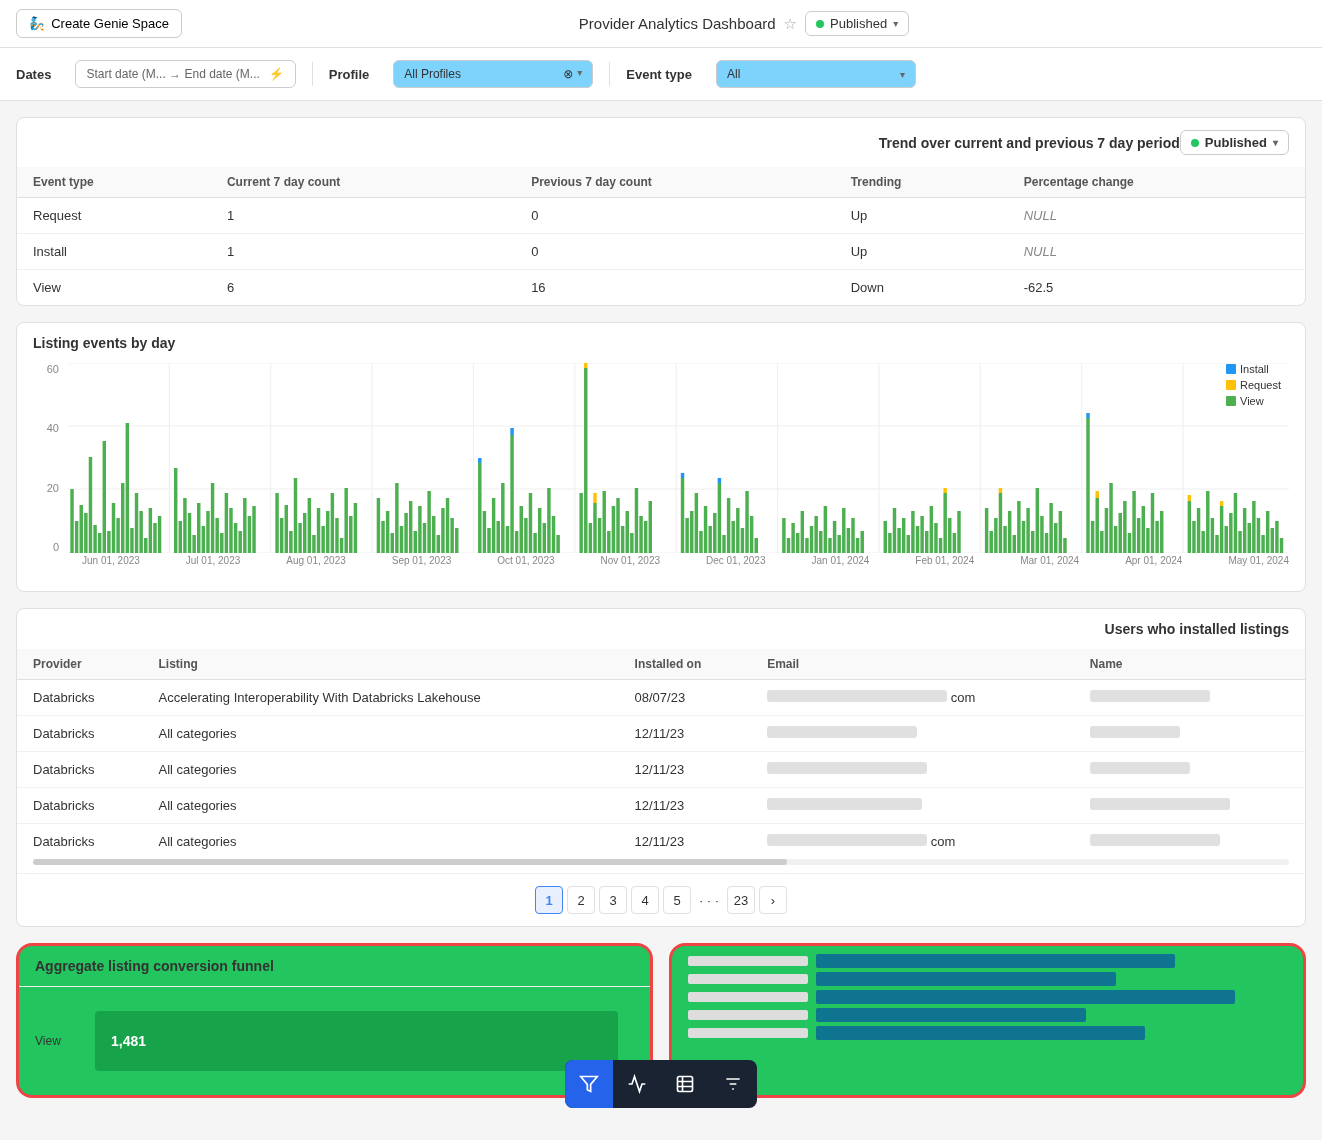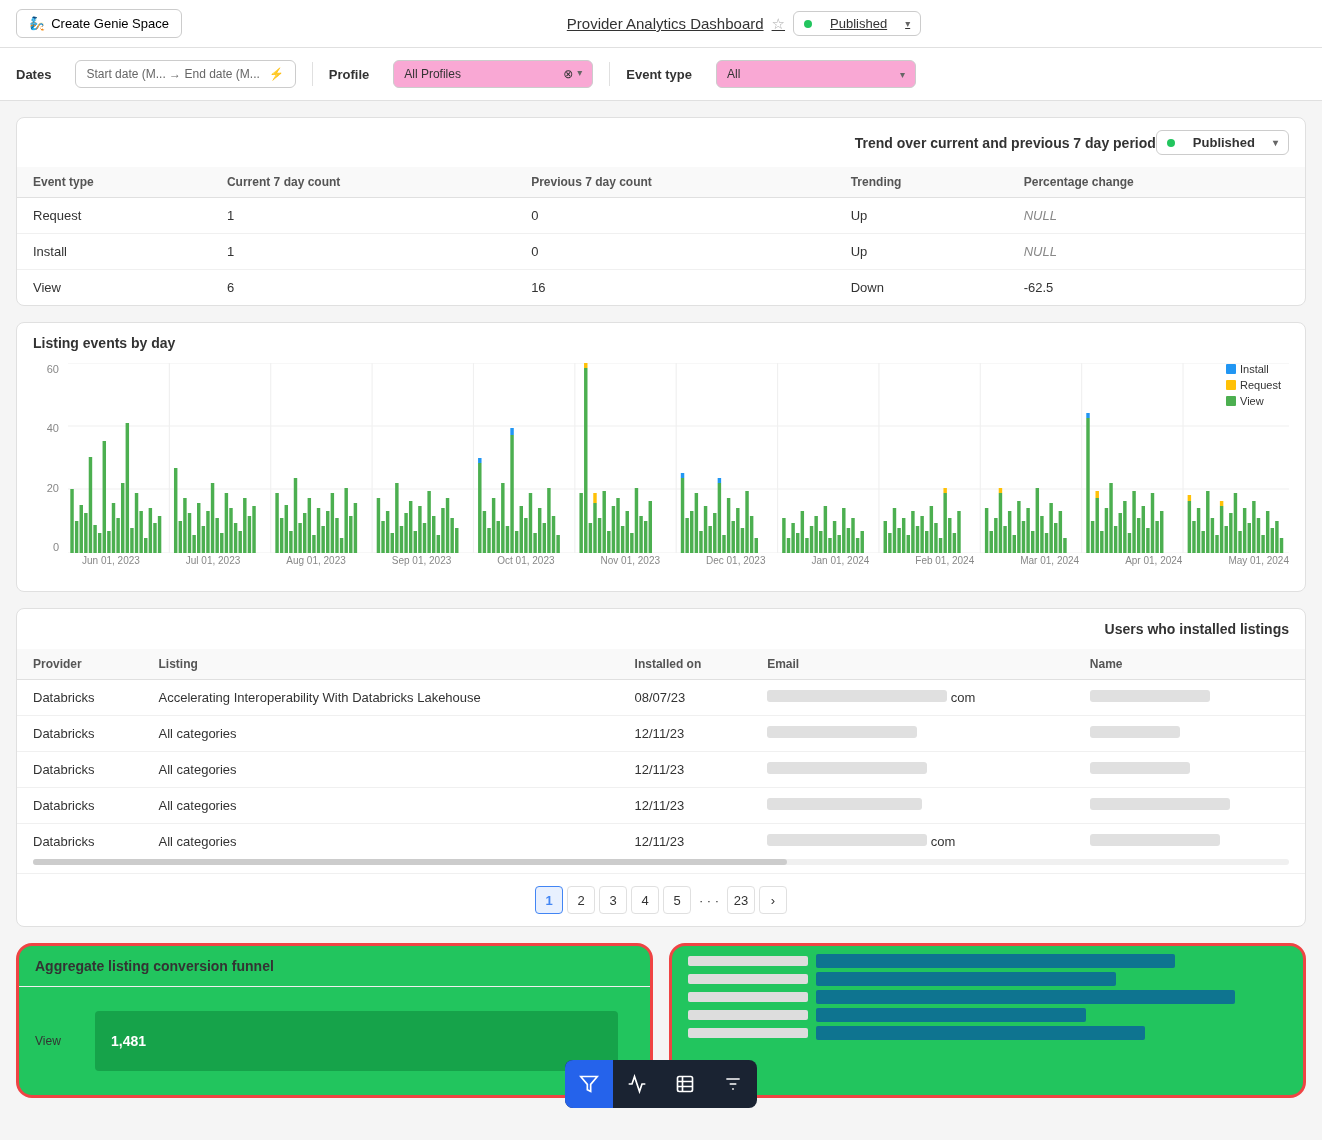--- a/index.html
+++ b/index.html
@@ -1,32 +1,32 @@
 <!DOCTYPE html>
 <html><head>
   <meta charset="utf-8">
   <style>
     * { box-sizing: border-box; margin: 0; padding: 0; }
     body { font-family: -apple-system, BlinkMacSystemFont, 'Segoe UI', sans-serif; font-size: 13px; background: #f5f5f5; color: #333; }
 
     
     .top-bar { display: flex; align-items: center; padding: 8px 16px; background: #fff; border-bottom: 1px solid #e0e0e0; height: 48px; }
     .create-btn { display: flex; align-items: center; gap: 6px; background: #fff; border: 1px solid #ccc; border-radius: 6px; padding: 6px 12px; cursor: pointer; font-size: 13px; }
-    .top-bar-title { margin: 0 auto; display: flex; align-items: center; gap: 8px; font-size: 15px; font-weight: 500; text-decoration: underline; }
+    .top-bar-title { margin: 0 auto; display: flex; align-items: center; gap: 8px; font-size: 15px; font-weight: 500; }
     .star-icon { color: #aaa; cursor: pointer; }
-    .published-badge { display: flex; align-items: center; gap: 18px; background: #fff; border: 1px solid #ccc; border-radius: 6px; padding: 4px 10px; font-size: 13px; cursor: pointer; }
+    .published-badge { display: flex; align-items: center; gap: 6px; background: #fff; border: 1px solid #ccc; border-radius: 6px; padding: 4px 10px; font-size: 13px; cursor: pointer; }
     .green-dot { width: 8px; height: 8px; border-radius: 50%; background: #22c55e; display: inline-block; }
     .chevron-down { font-size: 10px; color: #666; }
 
     
     .filter-bar { display: flex; align-items: center; padding: 12px 16px; background: #fff; border-bottom: 1px solid #e0e0e0; gap: 16px; }
     .filter-group { display: flex; align-items: center; gap: 24px; }
     .filter-label { font-weight: 600; font-size: 13px; }
     .filter-input { display: flex; align-items: center; gap: 6px; border: 1px solid #ccc; border-radius: 6px; padding: 6px 10px; background: #fff; cursor: pointer; font-size: 12px; color: #666; min-width: 220px; }
-    .filter-select { display: flex; align-items: center; gap: 6px; border: 1px solid #ccc; border-radius: 6px; padding: 6px 10px; background: #f9a8d4; cursor: pointer; font-size: 12px; min-width: 180px; }
+    .filter-select { display: flex; align-items: center; gap: 6px; border: 1px solid #ccc; border-radius: 6px; padding: 6px 10px; background: #7dd3fc; cursor: pointer; font-size: 12px; min-width: 180px; }
     .filter-select-wide { min-width: 200px; }
     .divider-v { width: 1px; height: 24px; background: #e0e0e0; }
 
     
     .content { padding: 16px; display: flex; flex-direction: column; gap: 16px; }
 
     
     .card { background: #fff; border: 1px solid #e0e0e0; border-radius: 8px; overflow: hidden; }
     .card-header { padding: 12px 16px; font-weight: 700; font-size: 14px; display: flex; align-items: center; justify-content: flex-end; }
 

